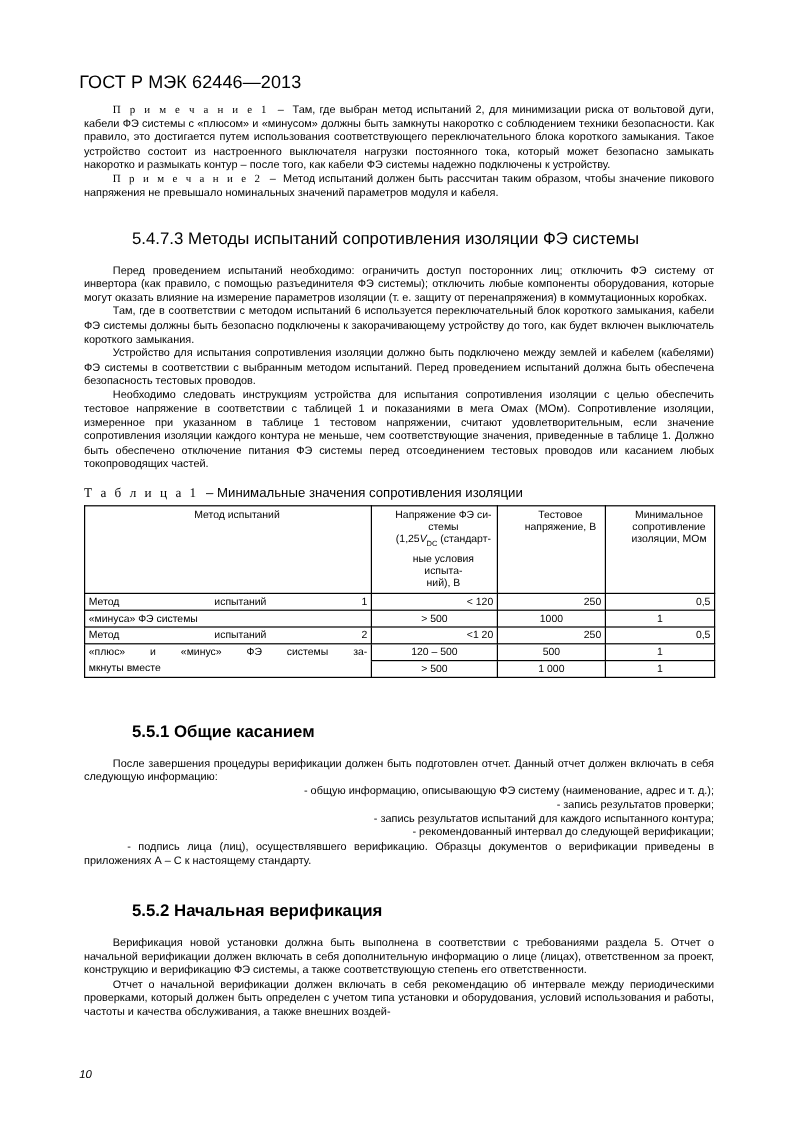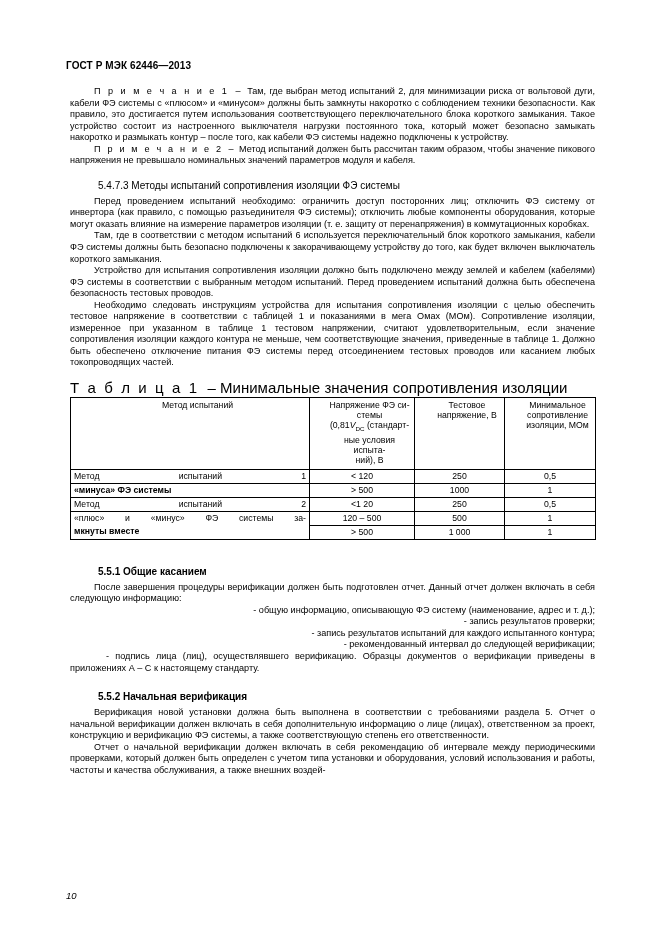--- a/index.html
+++ b/index.html
@@ -19,62 +19,63 @@
     position: absolute;
     left: 0; top: 0;
     width: 661px;
     height: 935px;
     background: #fff;
   }
   .header {
     position: absolute;
     left: 66px;
     top: 60px;
-    font-size: 10px;
-    font-weight: bold;
+    font-size: 15px;
+    font-weight: normal;
     letter-spacing: 0.1px;
   }
   .content {
     position: absolute;
     left: 70px;
     top: 86px;
     width: 525px;
   }
   p {
     margin: 0;
     font-size: 9.1px;
     line-height: 11.55px;
     text-align: justify;
     text-justify: inter-word;
     hyphens: manual;
   }
   p.indent { text-indent: 24px; }
   p.note { text-indent: 24px; }
   .sp-head {
     letter-spacing: 2.1px;
+    font-family: Liberation Serif, serif;
   }
   .gap-md { height: 9px; }
   .gap-lg { height: 13px; }
   h3.sec {
-    margin: 4px;
-    font-size: 10px;
+    margin: 16px;
+    font-size: 14px;
     font-weight: bold;
     line-height: 12px;
     text-indent: 24px;
   }
   h3.sec.nonbold {
     font-weight: normal;
   }
   .bullets p {
     text-indent: 36px;
     text-align: right;
   }
   
   .tbl-caption {
-    font-size: 15px;
+    font-size: 11px;
     margin: 0 0 3px 0;
     text-align: left;
   }
   table.data {
     border-collapse: collapse;
     width: 525px;
     table-layout: fixed;
     font-size: 8.7px;
   }
   table.data, table.data th, table.data td {
@@ -95,27 +96,27 @@
     padding: 1px 3px;
     line-height: 11px;
   }
   td.method {
     text-align: justify;
     text-align-last: justify;
   }
   td.method.last {
     text-align: center;
     text-align-last: left;
-    font-weight: bold;
   }
   td.num {
     text-align: center;
   }
   tr.thick-top > td {
     border-top: 1.6px solid #000;
+    text-align: right;
   }
   .sub {
     font-size: 0.72em;
     vertical-align: sub;
   }
   .ital { font-style: italic; }
   .pageno {
     position: absolute;
     left: 66px;
     top: 890px;
@@ -155,21 +156,21 @@
         <col style="width:105px">
         <col style="width:90px">
         <col style="width:91px">
       </colgroup>
       <thead>
         <tr>
           <th>Метод испытаний</th>
           <th>
             <span>Напряжение ФЭ си-</span><br>
             <span>стемы</span><br>
-            <span><span>(0,81</span><span class="ital">V</span><span class="sub">DC</span><span> (стандарт-</span></span><br>
+            <span><span>(1,25</span><span class="ital">V</span><span class="sub">DC</span><span> (стандарт-</span></span><br>
             <span>ные условия испыта-</span><br>
             <span>ний), В</span>
           </th>
           <th>Тестовое напряжение, В</th>
           <th>Минимальное сопротивление изоляции, МОм</th>
         </tr>
       </thead>
       <tbody>
 
         <tr class="thick-top">

